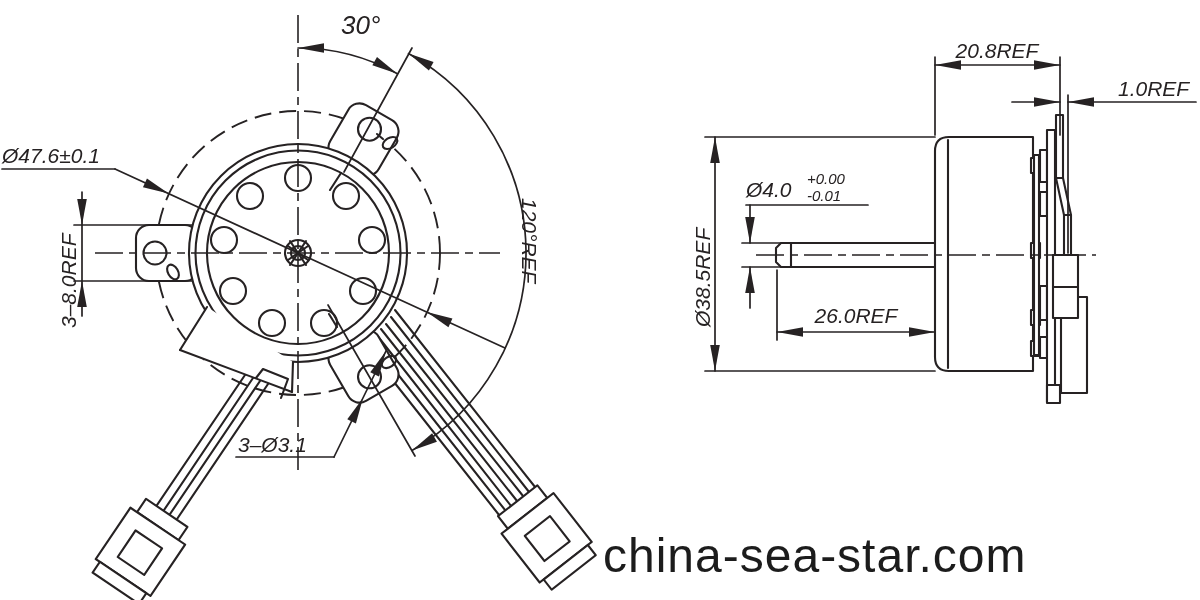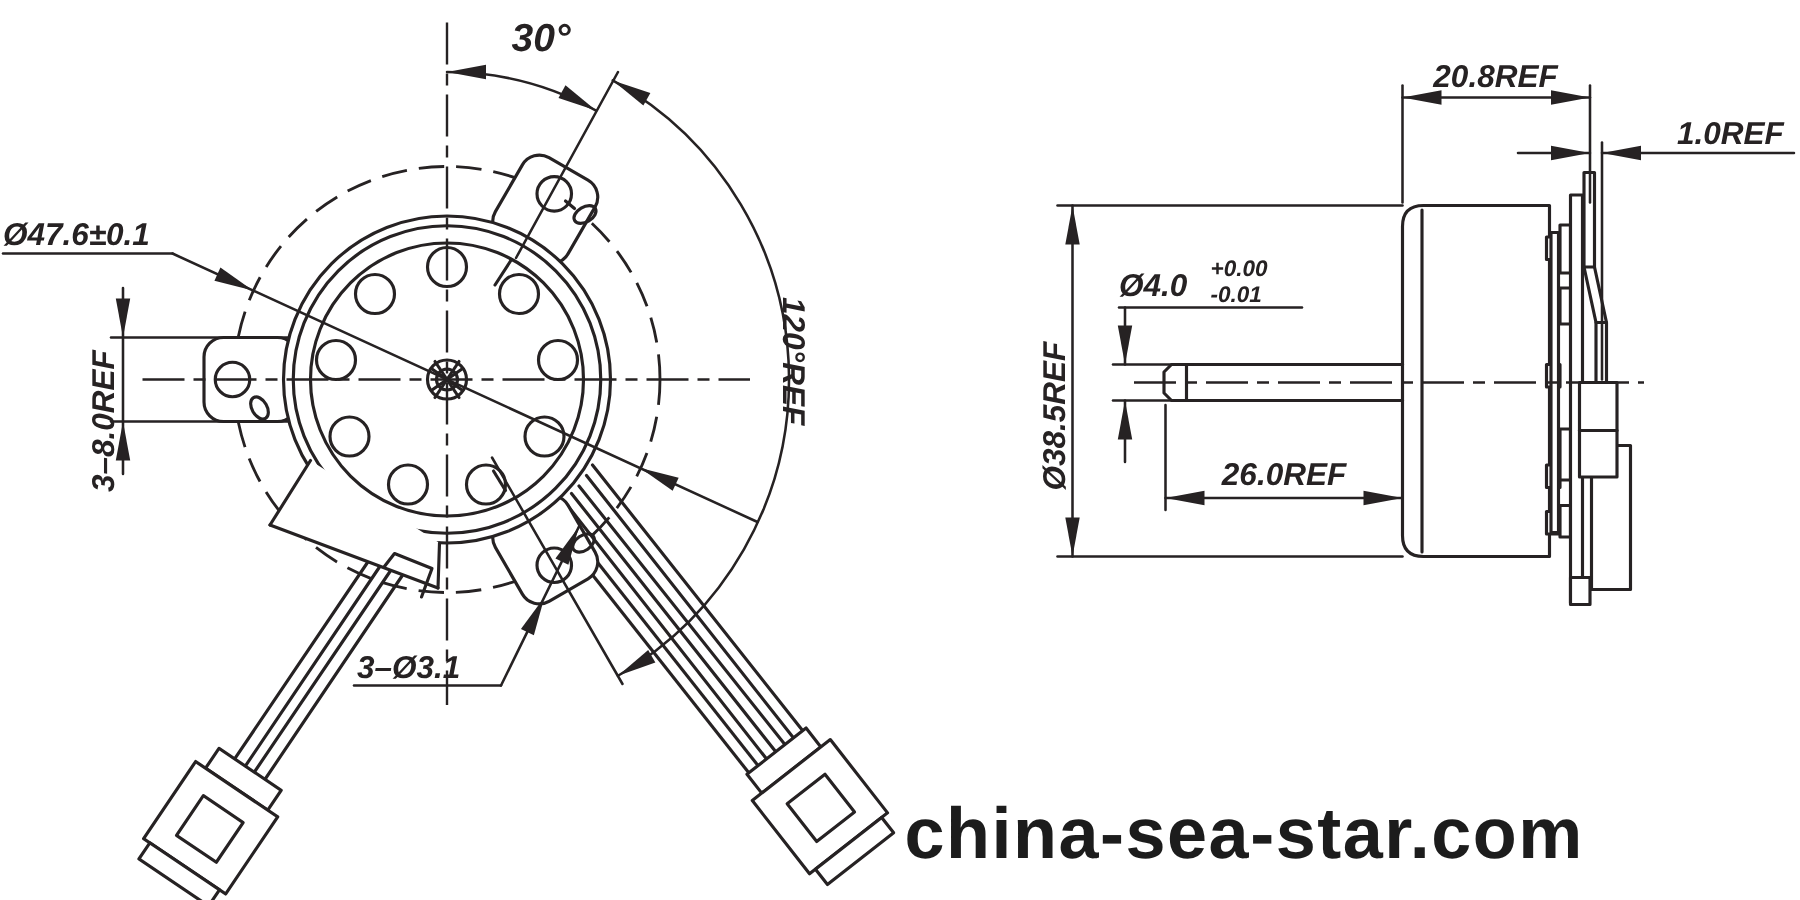--- a/index.html
+++ b/index.html
@@ -1,18 +1,18 @@
 <!DOCTYPE html>
 <html style="--line: #262223; --bg: #ffffff; --wm: #1c1c1c;"><head>
 <meta charset="utf-8">
 <style>
   :root{ --line:#262223; --bg:#ffffff; --wm:#1c1c1c; }
   html,body{margin:0;padding:0;background:var(--bg);}
   .stage{position:relative;width:1200px;height:600px;background:var(--bg);overflow:hidden;
-         font-family:"Liberation Sans", sans-serif;font-weight:bold;}
+         font-family:"Liberation Sans", sans-serif;}
   svg{display:block}
   .ln{stroke:var(--line);stroke-width:2.1;fill:none;stroke-linecap:round;stroke-linejoin:round;}
   .thin{stroke:var(--line);stroke-width:1.7;fill:none;stroke-linecap:round;}
   .wf{fill:var(--bg);stroke:var(--line);stroke-width:2.1;stroke-linejoin:round;}
   .wq{fill:var(--bg);stroke:none;}
   .cl{stroke:var(--line);stroke-width:1.6;fill:none;stroke-dasharray:28 6 8 6;}
   .dc{stroke:var(--line);stroke-width:1.9;fill:none;stroke-dasharray:17 8;}
   .arr{fill:var(--line);stroke:none;}
   text.dim{fill:var(--line);font-family:"Liberation Sans",sans-serif;font-style:italic;font-size:21px;}
   text.dim.big{font-size:26px;}

